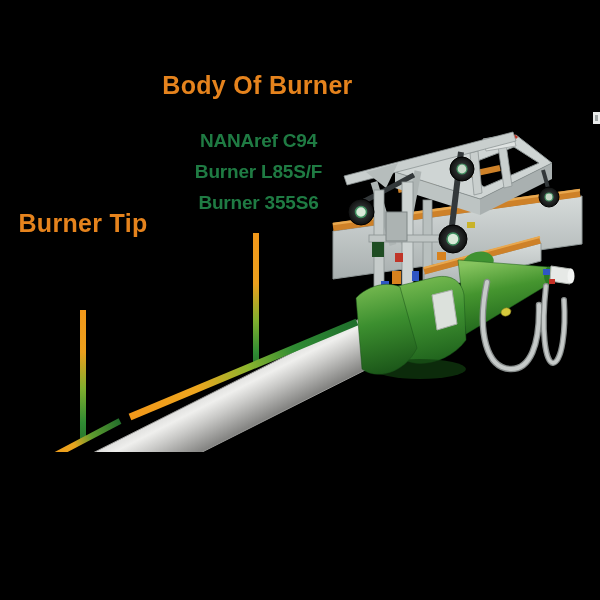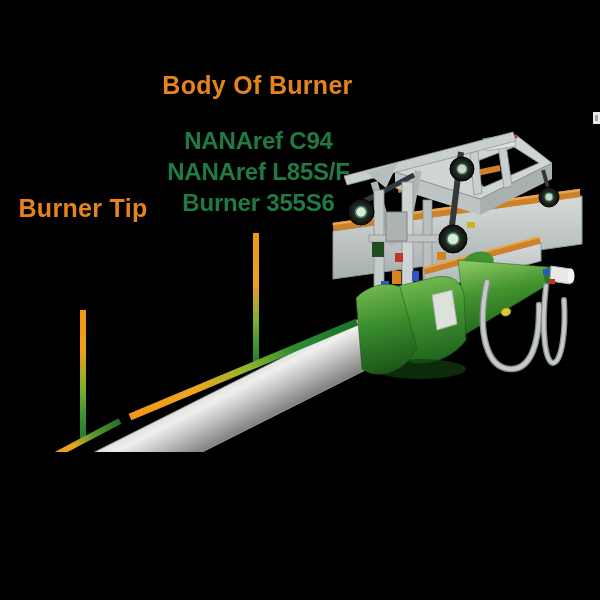--- a/index.html
+++ b/index.html
@@ -1,24 +1,24 @@
 <!DOCTYPE html>
 <html><head>
 <meta charset="utf-8">
 <style>
   html,body{margin:0;padding:0;background:#000;}
   .stage{position:relative;width:600px;height:452px;background:#000;overflow:hidden;
          font-family:"Liberation Sans",sans-serif;}
   .stage svg{position:absolute;left:0;top:0;}
   .lbl{position:absolute;text-align:center;font-weight:bold;white-space:nowrap;}
   .h-orange{font-size:25px;color:#E5831D;letter-spacing:.3px;}
-  .ref-green{font-size:24px;color:#1F7B43;letter-spacing:-.2px;}
+  .ref-green{font-size:19px;color:#1F7B43;letter-spacing:-.2px;}
   #body-title{left:147px;top:71px;width:221px;}
   #body-refs{left:149px;top:125px;width:219px;line-height:31px;}
-  #tip-title{left:2px;top:194px;width:162px;text-align:center;}
+  #tip-title{left:2px;top:209px;width:162px;text-align:center;}
   #tip-refs{left:2px;top:246px;width:166px;line-height:32px;}
 </style>
 </head>
 <body>
 
 <div class="stage">
 
   <svg width="600" height="600" viewBox="0 0 600 600">
     <defs>
       <linearGradient id="gSlab" x1="0" y1="0" x2="0" y2="1">
@@ -192,20 +192,20 @@
     <g>
       <rect x="593" y="112" width="7" height="12" fill="#E9EBEA"></rect>
       <rect x="595" y="115" width="3" height="6" fill="#9FA5A5"></rect>
     </g>
   </svg>
 
   <div id="body-title" class="lbl h-orange">Body Of Burner</div>
 
   <div id="body-refs" class="lbl ref-green">
     <div>NANAref C94</div>
-    <div>NANAref L85S/F</div>
+    <div>Burner L85S/F</div>
     <div>Burner 355S6</div>
   </div>
 
   <div id="tip-title" class="lbl h-orange">Burner Tip</div>
 
 
 </div>
 
 </body></html>

